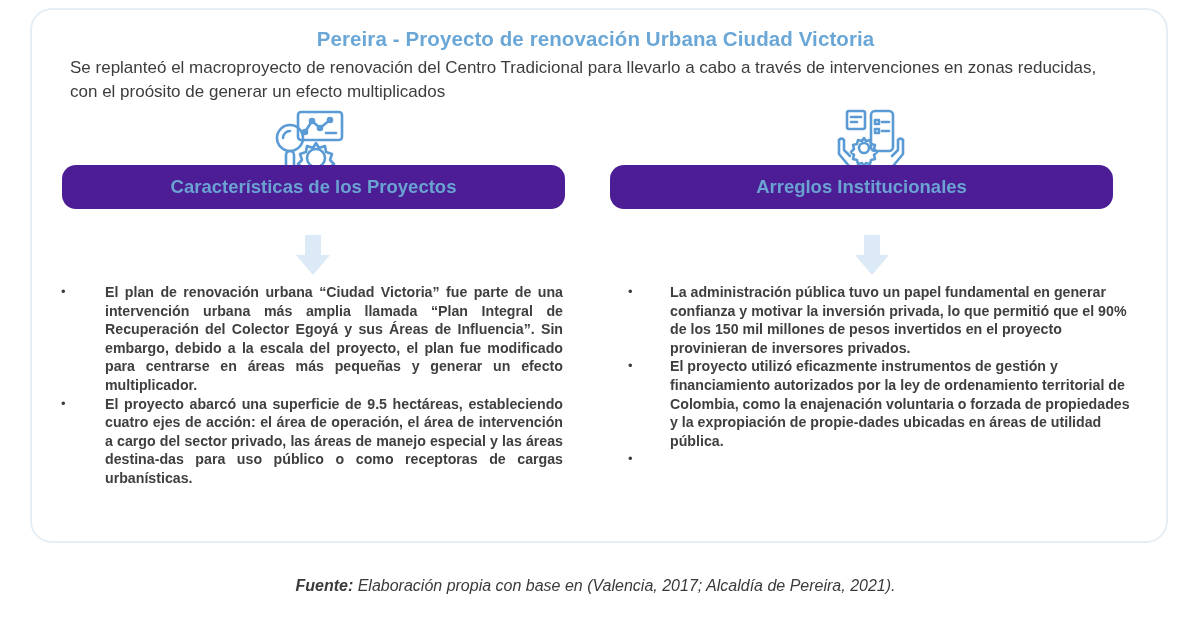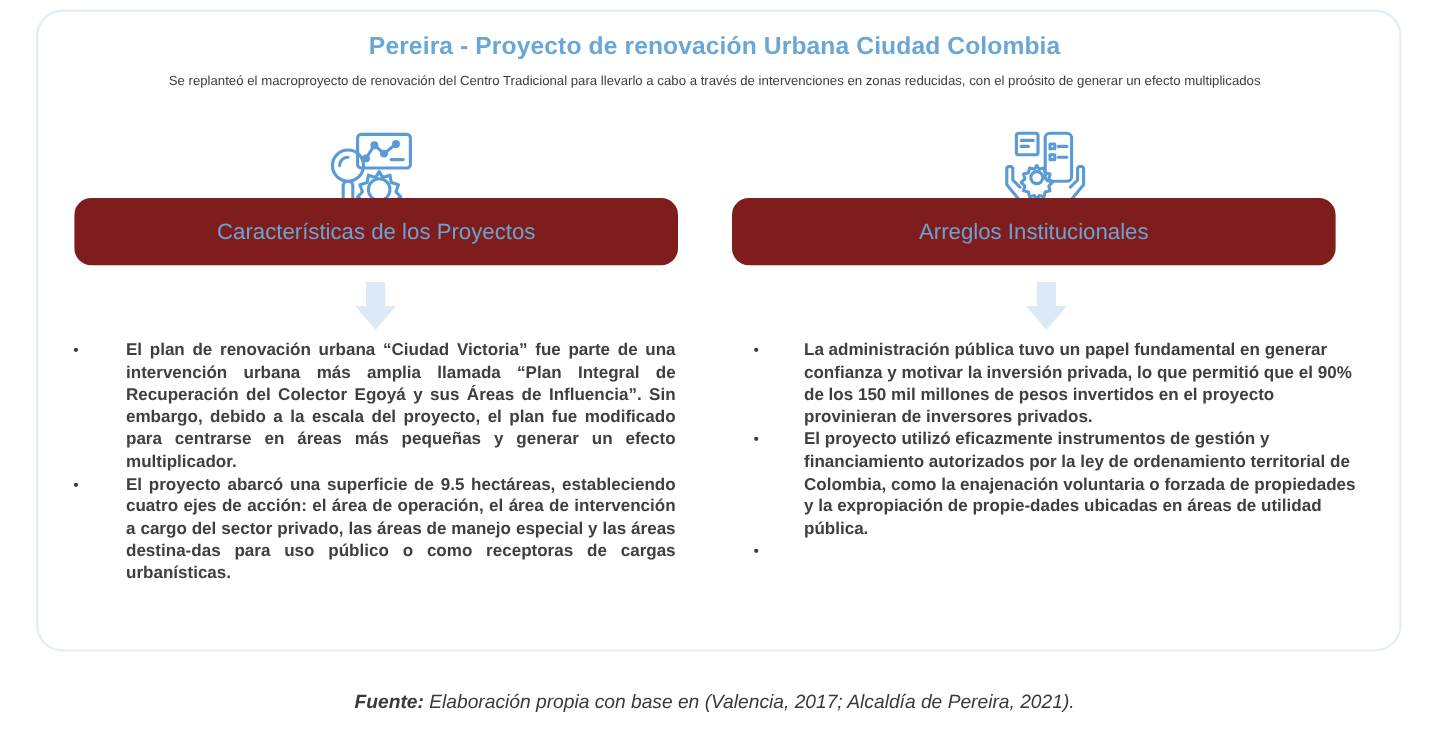--- a/index.html
+++ b/index.html
@@ -8,31 +8,31 @@
 
   .frame {
     position: absolute; left: 30px; top: 8px; width: 1138px; height: 535px;
     border: 2px solid #e6eef5; border-radius: 22px; background: #ffffff;
   }
   .title {
     position: absolute; left: 0; top: 27px; width: 1191px; text-align: center;
     font-size: 20.5px; font-weight: bold; color: #6aa7d6; letter-spacing: 0.1px;
   }
   .subtitle {
-    position: absolute; left: 70px; top: 56px; width: 1051px; text-align: center;
-    font-size: 11px; line-height: 24px; color: #3d3d3d;
+    position: absolute; left: 70px; top: 56px; width: 1051px; text-align: left;
+    font-size: 17px; line-height: 24px; color: #3d3d3d;
   }
   .icon {
     position: absolute; width: 80px; height: 72px;
   }
   .icon svg { width: 100%; height: 100%; }
   .head-box {
-    position: absolute; top: 165px; height: 56px; border-radius: 14px;
-    background: #7f1d1d; display: flex; align-items: center; justify-content: center;
-    font-size: 18.5px; font-weight: normal; color: #6aa3d2;
+    position: absolute; top: 165px; height: 44px; border-radius: 14px;
+    background: #4c1d95; display: flex; align-items: center; justify-content: center;
+    font-size: 18.5px; font-weight: bold; color: #6aa3d2;
   }
   .arrow {
     position: absolute; width: 34px; height: 40px;
   }
   .arrow svg { width: 100%; height: 100%; }
   .bullets {
     position: absolute; list-style: none; font-weight: bold; font-size: 14.2px;
     line-height: 18.6px; color: #3f3f3f;
   }
   .bullets li { position: relative; padding-left: 0; }
@@ -47,21 +47,21 @@
     position: absolute; left: 0; top: 577px; width: 1191px; text-align: center;
     font-size: 16px; font-style: italic; color: #3a3a3a;
   }
   .source b { font-weight: bold; }
 </style>
 </head>
 <body>
 
 <div class="frame"></div>
 
-<div class="title">Pereira - Proyecto de renovación Urbana Ciudad Colombia</div>
+<div class="title">Pereira - Proyecto de renovación Urbana Ciudad Victoria</div>
 <div class="subtitle">Se replanteó el macroproyecto de renovación del Centro Tradicional para llevarlo a cabo a través de intervenciones en zonas reducidas, con el proósito de generar un efecto multiplicados</div>
 
 <div class="icon" style="left:268px; top:108px;">
   <svg viewBox="0 0 80 72" fill="none" stroke="#5b9bd5" stroke-width="2.6" stroke-linecap="round" stroke-linejoin="round">
     <rect x="30" y="4" width="44" height="28" rx="3"></rect>
     <polyline points="37,24 44,13 52,20 62,12"></polyline>
     <circle cx="37" cy="24" r="2"></circle>
       <circle cx="44" cy="13" r="2"></circle>
       <circle cx="52" cy="20" r="2"></circle>
       <circle cx="62" cy="12" r="2"></circle>

